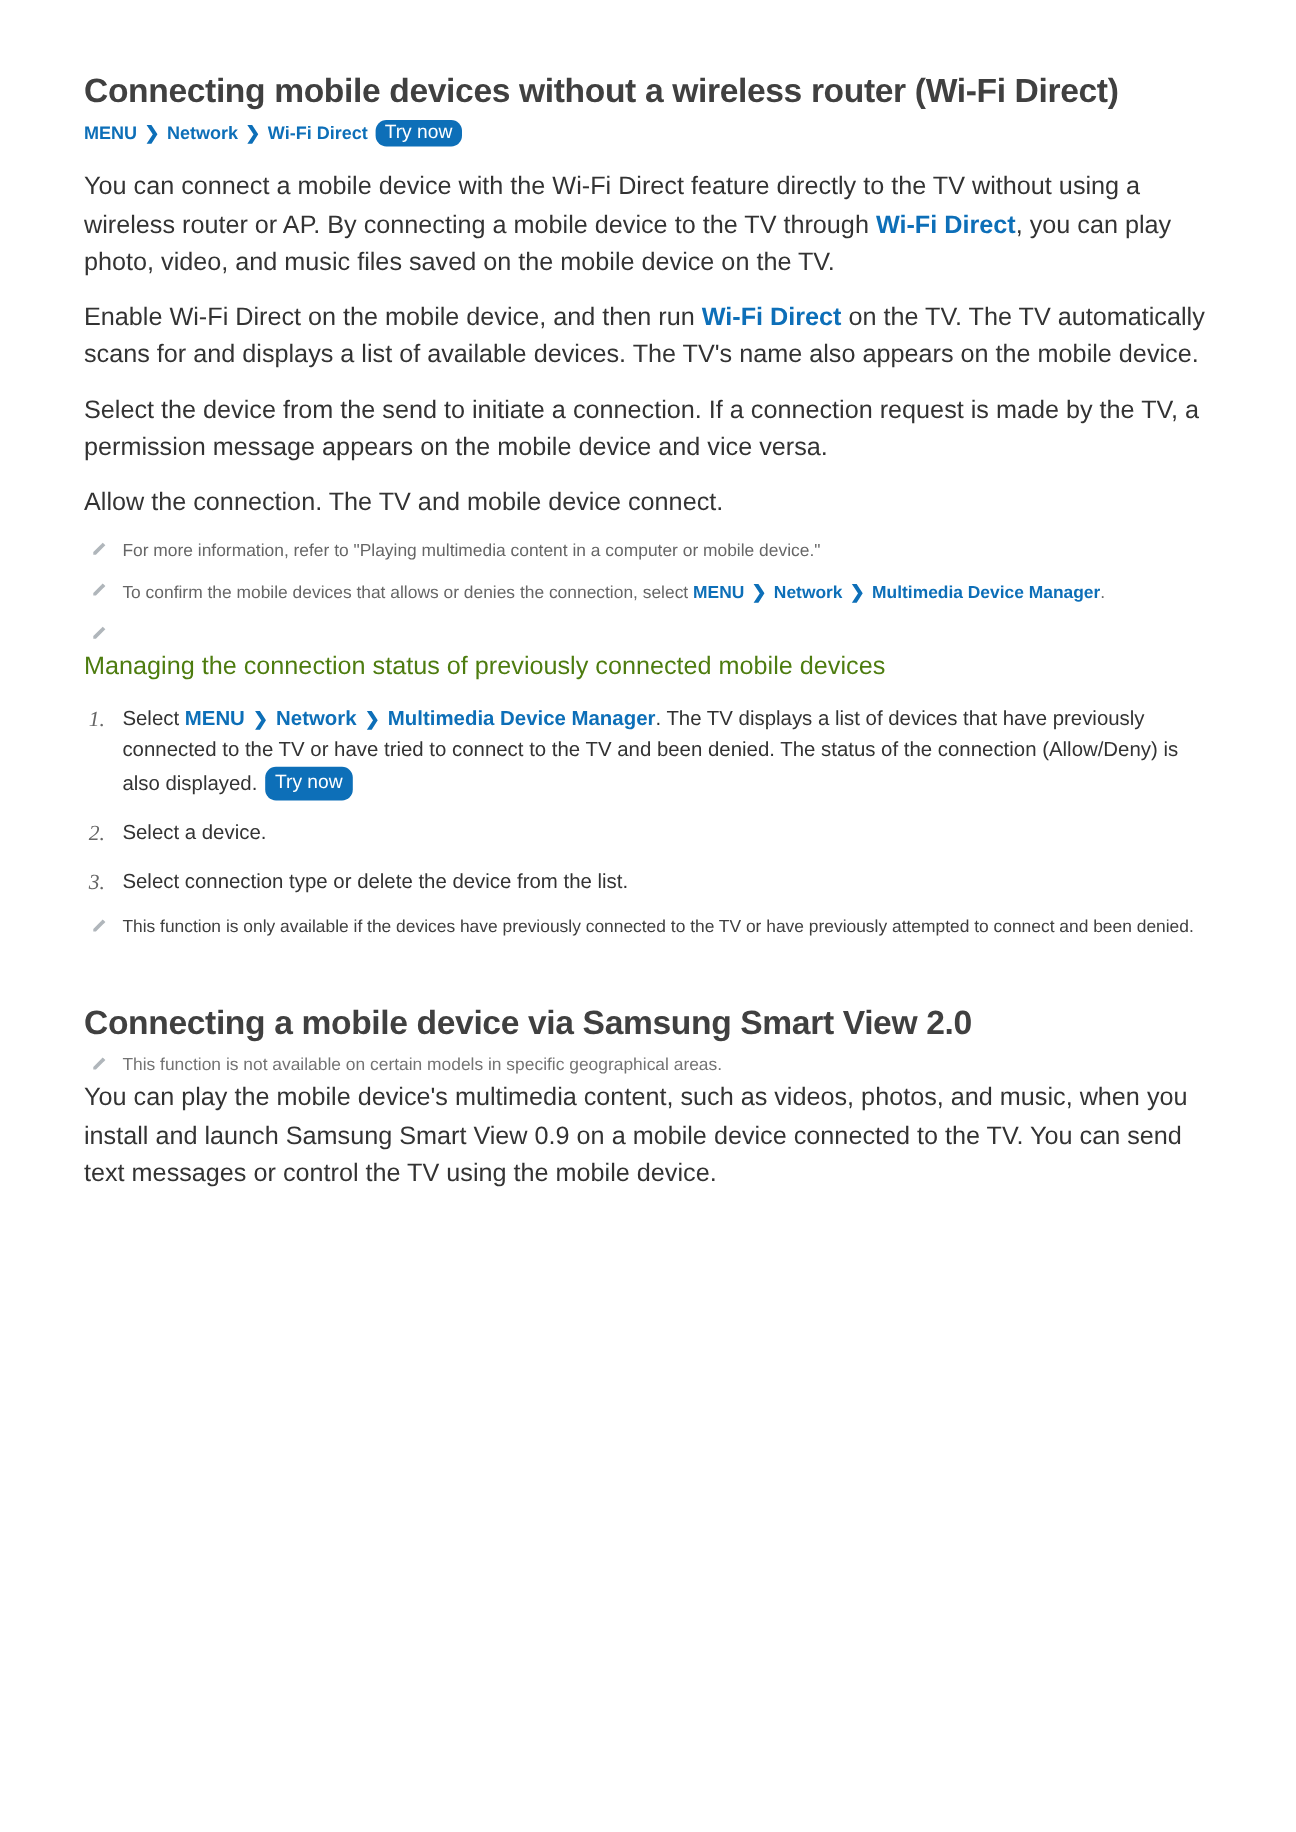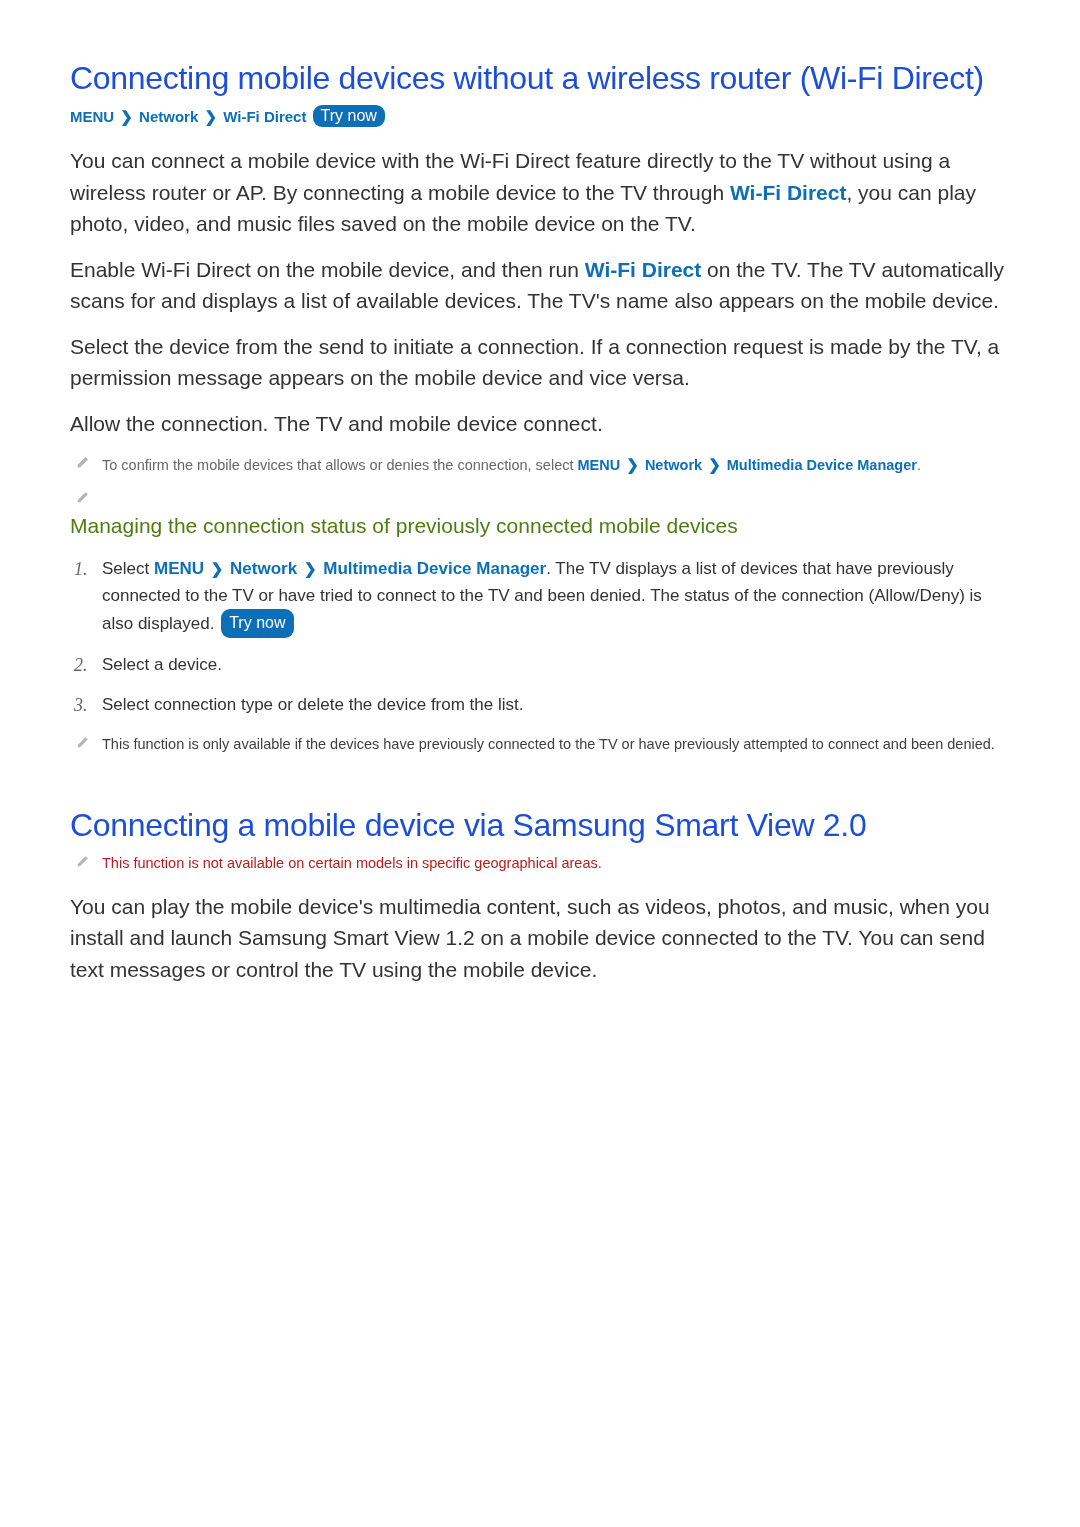--- a/index.html
+++ b/index.html
@@ -8,23 +8,23 @@
       box-sizing: border-box;
     }
     body {
       font-family: Arial, Helvetica, sans-serif;
       background: #ffffff;
       width: 1080px;
       padding: 60px 70px 60px 70px;
       color: #333333;
     }
     h1 {
-      color: #1d4ed8;
-      font-size: 32px;
-      font-weight: normal;
+      color: #404040;
+      font-size: 28px;
+      font-weight: bold;
       margin-bottom: 8px;
       letter-spacing: -0.3px;
     }
     h2 {
       color: #4d7c0f;
       font-size: 21px;
       font-weight: normal;
       margin-top: 38px;
       margin-bottom: 18px;
     }
@@ -122,22 +122,21 @@
       margin-top: 6px;
     }
     .sec2 {
       margin-top: 52px;
     }
     .intro-single-note {
       position: relative;
       padding-left: 32px;
       font-size: 14.5px;
       line-height: 1.55;
-      color: #b91c1c;
-      margin-bottom: 16px;
+      color: #737373;
     }
   </style>
 </head>
 <body>
 
 <h1>Connecting mobile devices without a wireless router (Wi-Fi Direct)</h1>
 
 <div class="breadcrumb">
   <span class="accent">MENU</span>
   <span class="chev accent">❯</span>
@@ -158,20 +157,21 @@
 <p class="body">Select the device from the send to initiate a connection. If a connection request is made by the TV, a permission message appears on the mobile device and vice versa.</p>
 <p class="body">Allow the connection. The TV and mobile device connect.</p>
 
 <ul class="note-list">
   <li>
     <span class="note-icon">
       <svg viewBox="0 0 16 16" fill="currentColor">
           <path d="M2 11.5 L10 3.5 L12.5 6 L4.5 14 L2 14 Z M11 2.5 L13.5 5 L12 6.5 L9.5 4 Z"></path>
         </svg>
     </span>
+    <span>For more information, refer to "Playing multimedia content in a computer or mobile device."</span>
   </li>
   <li>
     <span class="note-icon">
       <svg viewBox="0 0 16 16" fill="currentColor">
           <path d="M2 11.5 L10 3.5 L12.5 6 L4.5 14 L2 14 Z M11 2.5 L13.5 5 L12 6.5 L9.5 4 Z"></path>
         </svg>
     </span>
     <span>To confirm the mobile devices that allows or denies the connection, select </span>
     <span class="inline-accent">MENU</span>
     <span class="chev inline-accent">❯</span>
@@ -216,14 +216,14 @@
 
   <div class="intro-single-note">
     <span class="note-icon">
       <svg viewBox="0 0 16 16" fill="currentColor">
           <path d="M2 11.5 L10 3.5 L12.5 6 L4.5 14 L2 14 Z M11 2.5 L13.5 5 L12 6.5 L9.5 4 Z"></path>
         </svg>
     </span>
     <span>This function is not available on certain models in specific geographical areas.</span>
   </div>
 
-  <p class="body">You can play the mobile device's multimedia content, such as videos, photos, and music, when you install and launch Samsung Smart View 1.2 on a mobile device connected to the TV. You can send text messages or control the TV using the mobile device.</p>
+  <p class="body">You can play the mobile device's multimedia content, such as videos, photos, and music, when you install and launch Samsung Smart View 0.9 on a mobile device connected to the TV. You can send text messages or control the TV using the mobile device.</p>
 </div>
 
 </body></html>

